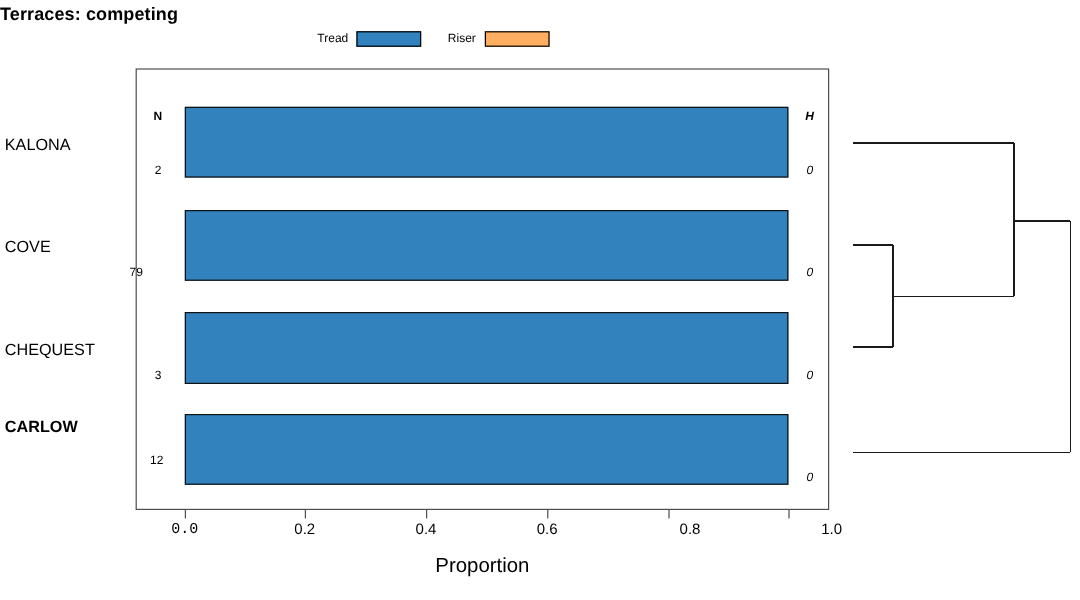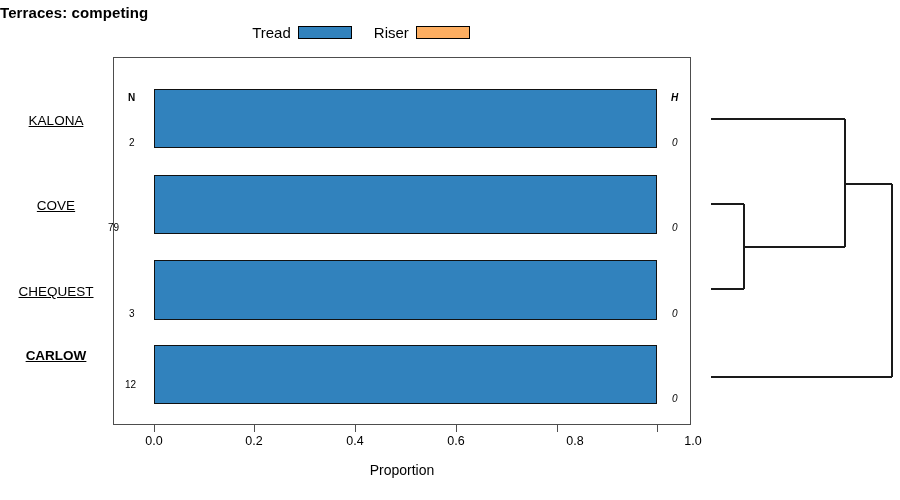--- a/index.html
+++ b/index.html
@@ -35,21 +35,21 @@
   
   .legend {
     position: absolute;
     left: 0;
     top: 26px;
     width: 722px;
     display: flex;
     justify-content: center;
     align-items: center;
     gap: 22px;
-    font-size: 15px;
+    font-size: 10px;
   }
   .legend-entry {
     display: flex;
     align-items: center;
     gap: 7px;
   }
   .legend-swatch {
     width: 54px;
     height: 13px;
     border: 1.3px solid #000000;
@@ -68,24 +68,23 @@
     height: 368px;
     border: 1.2px solid #4d4d4d;
     box-sizing: border-box;
     background: #ffffff;
   }
   
   .row-label {
     position: absolute;
     right: 0;
     width: 104px;
-    text-align: center;
+    text-align: left;
     font-size: 13.5px;
     white-space: nowrap;
-    text-decoration: underline;
   }
   .row-label.bold { font-weight: bold; }
   .rowlabels {
     position: absolute;
     left: 0;
     top: 0;
     width: 108px;
     height: 500px;
   }
   
@@ -125,21 +124,21 @@
     width: 60px;
     margin-left: -30px;
     text-align: center;
   }
   .axis-title {
     position: absolute;
     left: 113px;
     top: 462px;
     width: 578px;
     text-align: center;
-    font-size: 14px;
+    font-size: 17px;
   }
   
   .dendro {
     position: absolute;
     left: 700px;
     top: 57px;
     width: 200px;
     height: 368px;
   }
   .dendro svg { display: block; }
@@ -188,21 +187,21 @@
   <div class="ann hcol" style="left:672px; top:308px;">0</div>
   <div class="ann hcol" style="left:672px; top:393px;">0</div>
 
   <div class="tick" style="left:154px;"></div>
   <div class="tick" style="left:254px;"></div>
   <div class="tick" style="left:355px;"></div>
   <div class="tick" style="left:456px;"></div>
   <div class="tick" style="left:557px;"></div>
   <div class="tick" style="left:657px;"></div>
 
-  <div class="tick-label" style="left:154px;">0.0</div>
+  <div class="tick-label" style="left:154px;font-family:Liberation Mono, monospace;">0.0</div>
   <div class="tick-label" style="left:254px;">0.2</div>
   <div class="tick-label" style="left:355px;text-align:center;">0.4</div>
   <div class="tick-label" style="left:456px;">0.6</div>
   <div class="tick-label" style="left:575px;">0.8</div>
   <div class="tick-label" style="left:693px;">1.0</div>
 
   <div class="axis-title">Proportion</div>
 
   <div class="dendro">
     <svg width="200" height="368" viewBox="0 0 200 368">

